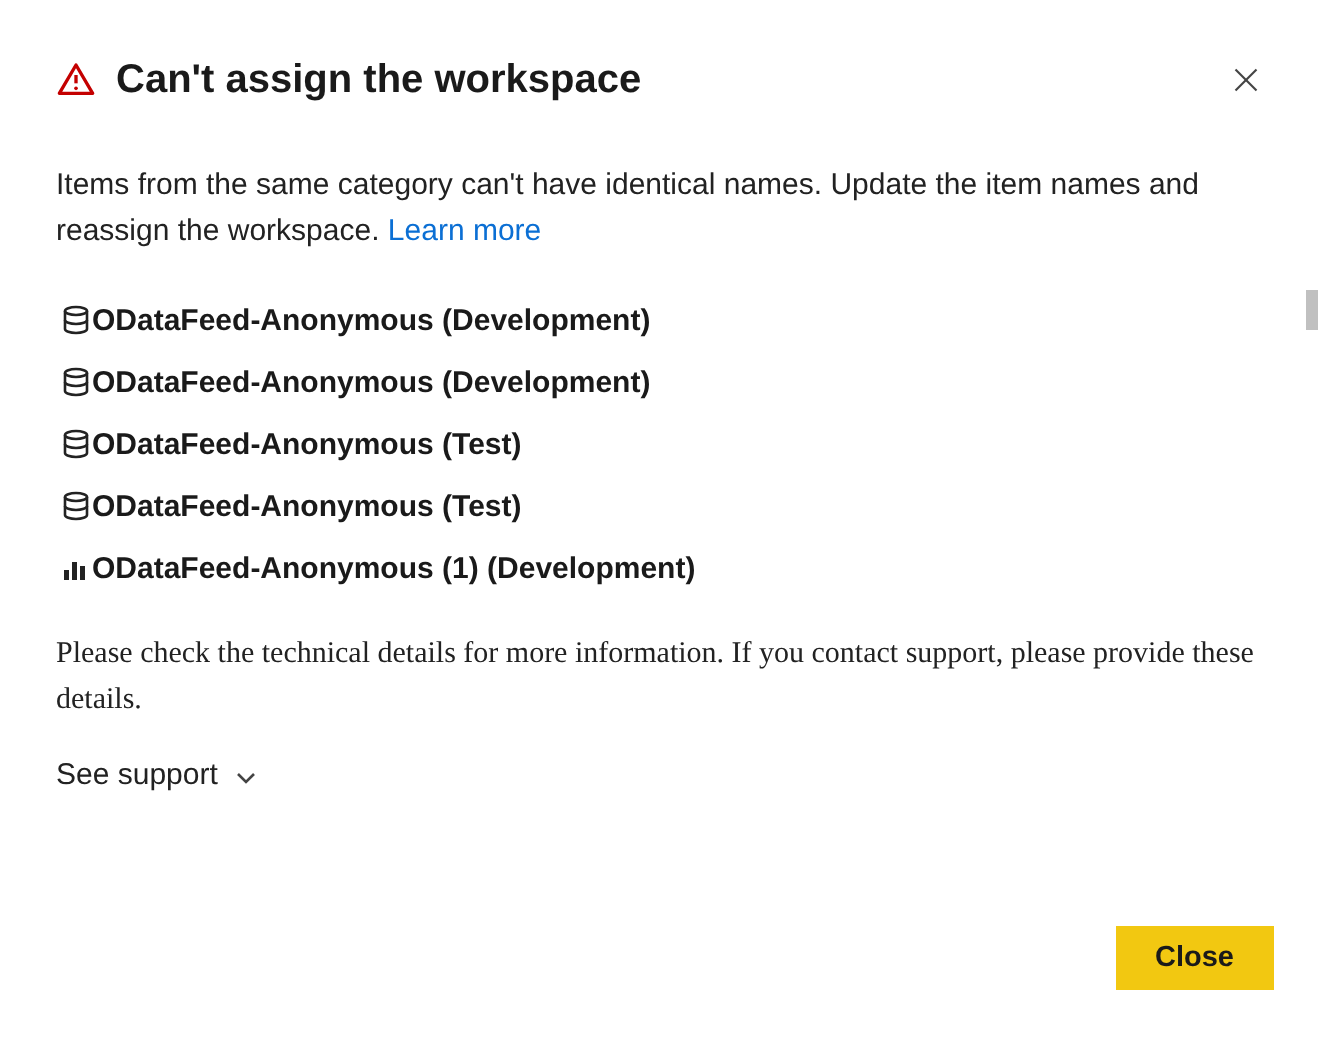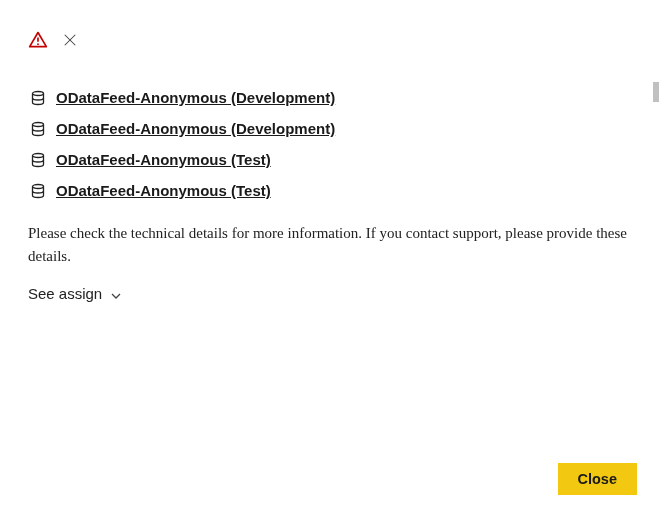--- a/index.html
+++ b/index.html
@@ -63,24 +63,22 @@
       width: 6px;
       height: 20px;
       background: #c0c0c0;
       border-radius: 0;
     }
     .item-list {
       margin-top: 16px;
     }
     .item-row {
       display: flex;
-      align-items: center;
-      gap: 10px;
+      align-items: flex-start;
       padding: 7px 2px;
-      text-decoration: underline;
     }
     .item-icon {
       width: 16px;
       height: 16px;
       flex-shrink: 0;
       display: flex;
       align-items: center;
       justify-content: center;
     }
     .item-label {
@@ -129,28 +127,32 @@
 <div class="dialog">
 
   <div class="header">
     <span class="warn-icon">
       <svg viewBox="0 0 24 24" width="20" height="20">
         <path d="M12 3 L22 20 L2 20 Z" fill="none" stroke="#c40000" stroke-width="2" stroke-linejoin="round"></path>
         <line x1="12" y1="9" x2="12" y2="14" stroke="#c40000" stroke-width="2"></line>
         <circle cx="12" cy="17" r="1.1" fill="#c40000"></circle>
       </svg>
     </span>
+    <span class="title">Can't assign the workspace</span>
     <span class="close-x">
       <svg viewBox="0 0 16 16" width="14" height="14">
         <line x1="2" y1="2" x2="14" y2="14" stroke="#444" stroke-width="1.2"></line>
         <line x1="14" y1="2" x2="2" y2="14" stroke="#444" stroke-width="1.2"></line>
       </svg>
     </span>
   </div>
 
+  <div class="message">
+    <span>Items from the same category can't have identical names. Update the item names and reassign the workspace. </span><a class="learn-more">Learn more</a>
+  </div>
 
   <div class="scroll-area">
     <div class="scrollbar-thumb"></div>
     <div class="item-list" id="item-list">
         <div class="item-row">
           <span class="item-icon">
             <svg viewBox="0 0 16 16" width="16" height="16">
               <ellipse cx="8" cy="3.5" rx="5.5" ry="2" fill="none" stroke="#222" stroke-width="1.3"></ellipse>
               <path d="M2.5 3.5 V8 C2.5 9.1 5 10 8 10 C11 10 13.5 9.1 13.5 8 V3.5" fill="none" stroke="#222" stroke-width="1.3"></path>
               <path d="M2.5 8 V12.5 C2.5 13.6 5 14.5 8 14.5 C11 14.5 13.5 13.6 13.5 12.5 V8" fill="none" stroke="#222" stroke-width="1.3"></path>
@@ -181,27 +183,37 @@
         <div class="item-row">
           <span class="item-icon">
             <svg viewBox="0 0 16 16" width="16" height="16">
               <ellipse cx="8" cy="3.5" rx="5.5" ry="2" fill="none" stroke="#222" stroke-width="1.3"></ellipse>
               <path d="M2.5 3.5 V8 C2.5 9.1 5 10 8 10 C11 10 13.5 9.1 13.5 8 V3.5" fill="none" stroke="#222" stroke-width="1.3"></path>
               <path d="M2.5 8 V12.5 C2.5 13.6 5 14.5 8 14.5 C11 14.5 13.5 13.6 13.5 12.5 V8" fill="none" stroke="#222" stroke-width="1.3"></path>
             </svg>
           </span>
           <span class="item-label">ODataFeed-Anonymous (Test)</span>
         </div>
+        <div class="item-row">
+          <span class="item-icon">
+            <svg viewBox="0 0 16 16" width="16" height="16">
+              <rect x="2" y="9" width="2.5" height="5" fill="#222"></rect>
+              <rect x="6" y="5" width="2.5" height="9" fill="#222"></rect>
+              <rect x="10" y="7" width="2.5" height="7" fill="#222"></rect>
+            </svg>
+          </span>
+          <span class="item-label">ODataFeed-Anonymous (1) (Development)</span>
+        </div>
       </div>
   </div>
 
   <div class="info-text">Please check the technical details for more information. If you contact support, please provide these details.</div>
 
   <div class="see-details">
-    <span>See assign</span>
+    <span>See support</span>
     <span class="chevron">
       <svg viewBox="0 0 12 12" width="12" height="12">
         <polyline points="2,4 6,8 10,4" fill="none" stroke="#444" stroke-width="1.3"></polyline>
       </svg>
     </span>
   </div>
 
   <div class="footer">
     <button class="btn-close">Close</button>
   </div>

